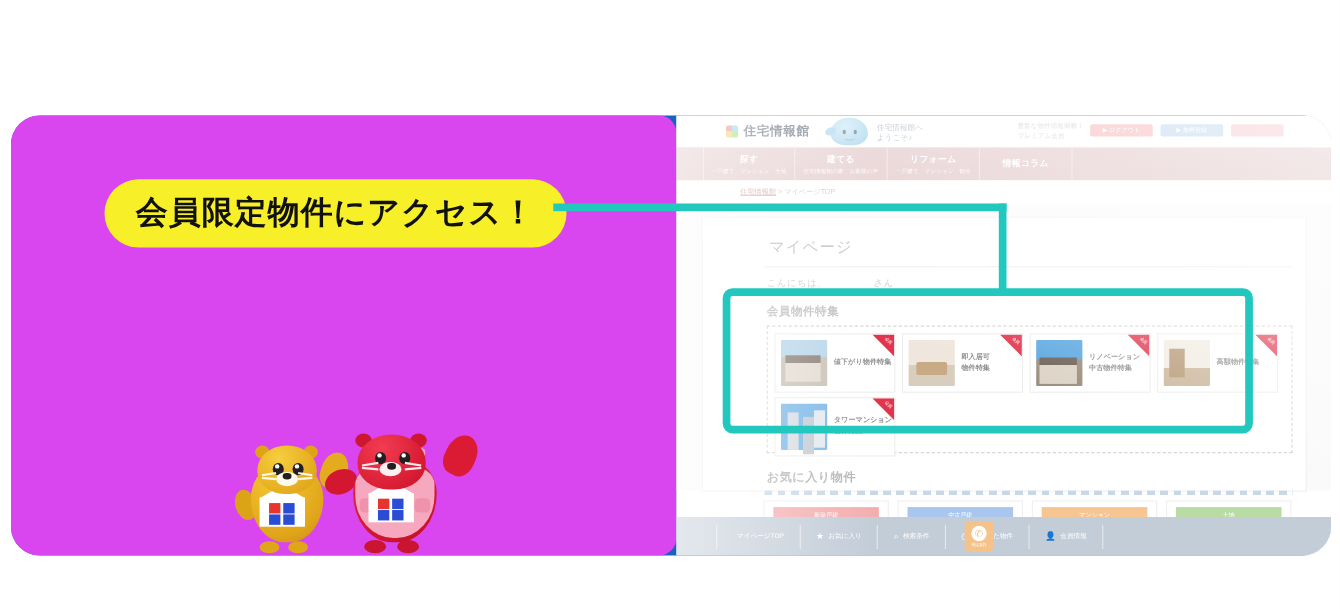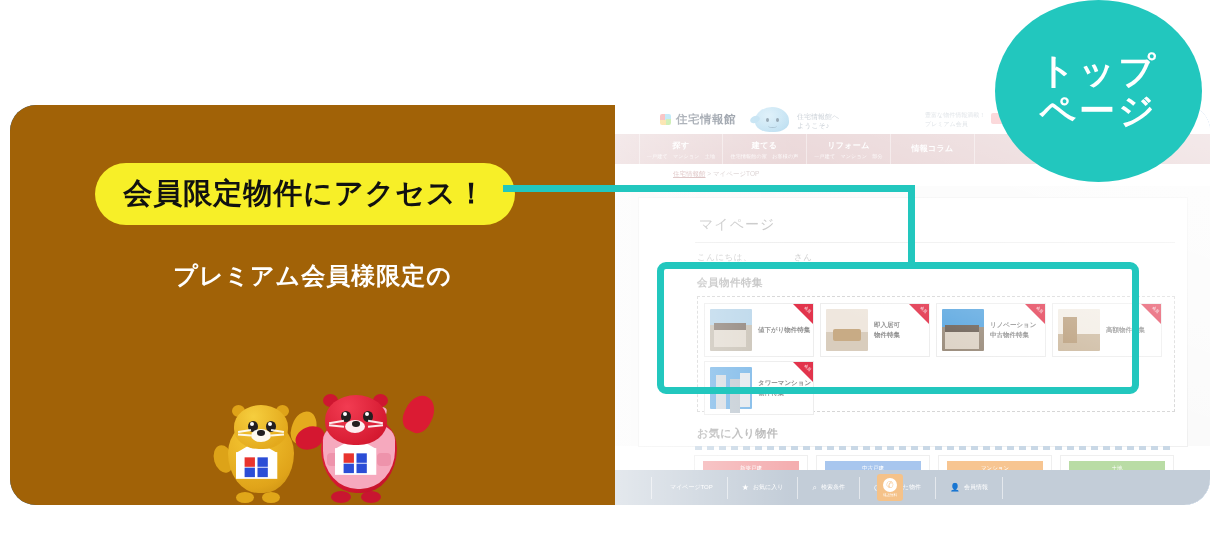--- a/index.html
+++ b/index.html
@@ -19,21 +19,22 @@
     width: 1200px; height: 400px;
     border-radius: 26px;
     overflow: hidden;
     background: #1565BC;
   }
 
   
   .left-panel {
     position: absolute; left: 0; top: 0;
     width: 605px; height: 400px;
-    background: #a16207;
+    background: #d946ef;
+    border-radius: 16px;
   }
   .pill {
     position: absolute; left: 85px; top: 58px;
     width: 420px; height: 62px;
     background: #F7EF28;
     border-radius: 31px;
     display: flex; align-items: center; justify-content: center;
   }
   .pill-text {
     font-size: 29px; font-weight: 700; color: #111111;
@@ -283,21 +284,20 @@
 
   <div class="card">
 
     <div class="left-panel">
 
       <div class="pill">
         <span class="pill-text">会員限定物件にアクセス！</span>
       </div>
 
       <div class="blurb">
-        <div class="blurb-l1">プレミアム会員様限定の</div>
       </div>
 
       <div class="mascots">
 
         <div class="mascot m-y">
           <div class="arm-up"></div>
           <div class="arm-dn"></div>
           <div class="foot l"></div>
             <div class="foot r"></div>
           <div class="body"></div>
@@ -523,18 +523,14 @@
         <div class="sheen"></div>
       </div>
     </div>
 
   </div>
 
   <div class="connector conn-h"></div>
   <div class="connector conn-v"></div>
   <div class="highlight-box"></div>
 
-  <div class="badge">
-    <span class="badge-l">トップ</span>
-    <span class="badge-l">ページ</span>
-  </div>
 
 </div>
 
 </body></html>

